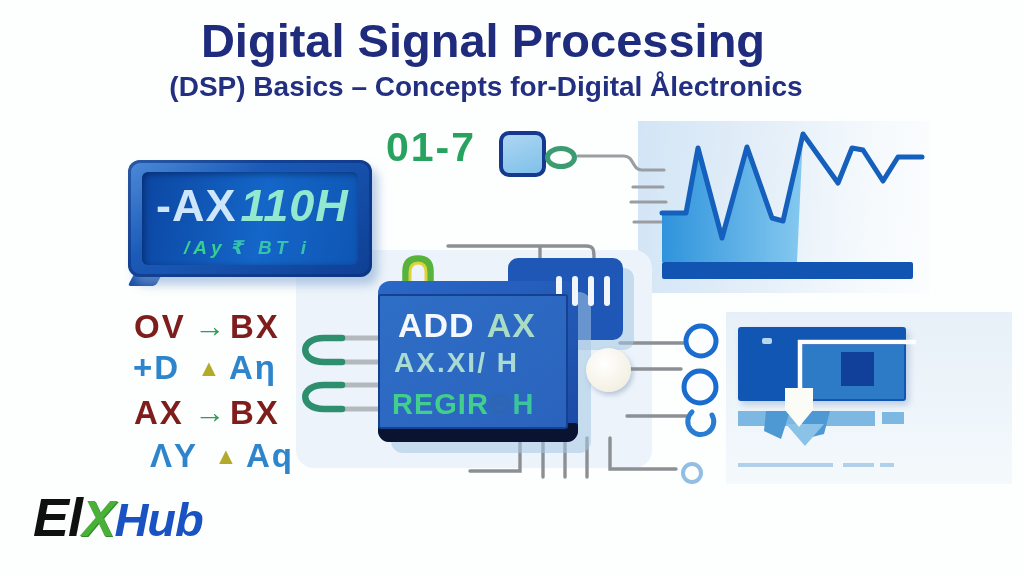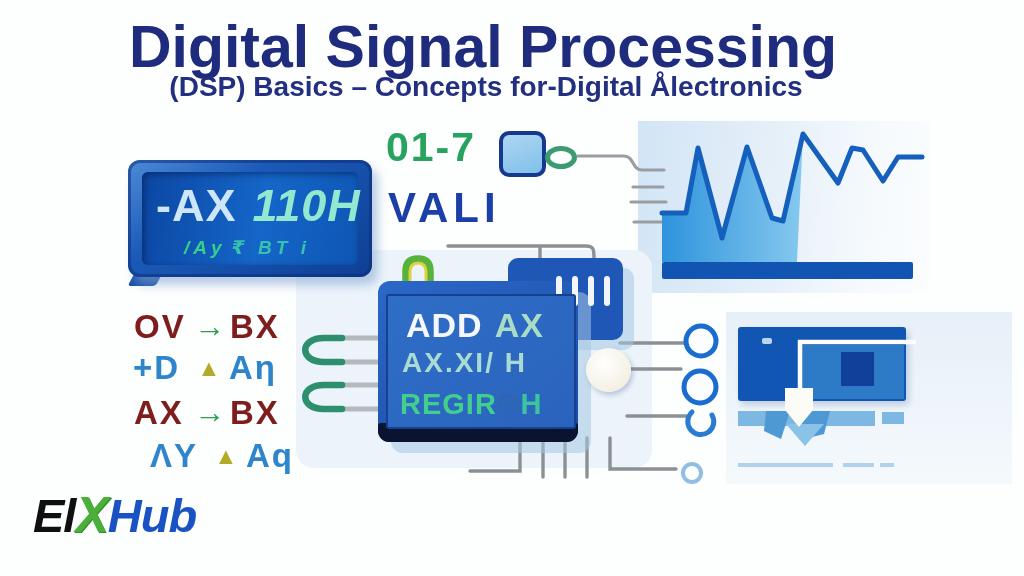--- a/index.html
+++ b/index.html
@@ -1,35 +1,35 @@
 <!DOCTYPE html>
 <html><head>
 <meta charset="utf-8">
 <style>
   html,body{margin:0;padding:0;}
   body{font-family:"Liberation Sans","DejaVu Sans",sans-serif;background:#ffffff;}
   .canvas{position:relative;width:1024px;height:576px;background:#fdfefe;overflow:hidden;}
   .abs{position:absolute;}
 
   
-  .title{left:0;top:13px;width:966px;text-align:center;font-size:59px;font-weight:bold;
+  .title{left:0;top:13px;width:966px;text-align:center;font-size:47px;font-weight:bold;
          color:#1f2b7d;letter-spacing:0px;}
   .subtitle{left:0;top:71px;width:972px;text-align:center;font-size:28px;font-weight:bold;color:#232f80;}
 
   
   .lcd-flap{left:133px;top:266px;width:28px;height:20px;background:#1b50a8;transform:skewX(-28deg);
             border-radius:3px;z-index:1;}
   .lcd{left:128px;top:160px;width:244px;height:117px;border-radius:12px;z-index:2;
        background:linear-gradient(145deg,#4d8cd8 0%,#1b5ab8 35%,#0e3f94 100%);
        box-shadow:6px 8px 10px rgba(130,165,210,.55), inset 0 0 0 3px rgba(12,45,120,.55);}
   .lcd-screen{position:absolute;left:14px;top:12px;width:216px;height:93px;border-radius:6px;
        background:linear-gradient(100deg,#0c46a2 0%,#1466c8 55%,#0f56b4 100%);
        box-shadow:inset 2px 2px 6px rgba(0,20,60,.5);}
   .lcd-line1{position:absolute;left:14px;top:8px;font-size:45px;font-weight:bold;letter-spacing:1px;white-space:nowrap;}
-  .lcd-l1a{color:#cde6f9;margin-right:16px;}
+  .lcd-l1a{color:#cde6f9;margin-right:4px;}
   .lcd-l1b{color:#93e9cf;font-style:italic;}
   .lcd-line2{position:absolute;left:42px;top:64px;font-size:19px;font-weight:bold;font-style:italic;
              letter-spacing:4px;white-space:nowrap;}
   .lcd-l2a{color:#37cf8d;margin-right:6px;}
   .lcd-l2b{color:#35c2af;}
 
   
   .binary{left:386px;top:124px;font-size:41px;font-weight:bold;color:#27a25f;letter-spacing:2px;z-index:2;}
   .vali{left:388px;top:184px;font-size:42px;font-weight:bold;color:#1b3fa8;letter-spacing:5px;z-index:2;}
 
@@ -61,21 +61,21 @@
   .row4{left:150px;top:437px;}
 
   
   .chip-tab{left:508px;top:258px;width:115px;height:82px;background:#1e57b6;border-radius:10px;
        box-shadow:11px 10px 0 rgba(165,198,228,.55);z-index:3;}
   .chip-body{left:378px;top:281px;width:200px;height:161px;border-radius:12px;
        background:linear-gradient(150deg,#2b68c8,#1a4aa4);
        box-shadow:13px 11px 0 rgba(165,198,228,.55);z-index:4;}
   .chip-base{left:378px;top:423px;width:200px;height:19px;background:#0a1330;
        border-radius:3px 3px 11px 11px;z-index:5;}
-  .chip-screen{left:386px;top:294px;width:186px;height:131px;border:2px solid #15418f;border-radius:3px;
+  .chip-screen{left:378px;top:294px;width:186px;height:131px;border:2px solid #15418f;border-radius:3px;
        background:linear-gradient(140deg,#2f6ec6,#2a63bd);z-index:6;}
   .cs-line{position:absolute;font-weight:bold;white-space:nowrap;}
   .cs1{left:18px;top:10px;font-size:34px;letter-spacing:1px;}
   .cs1a{color:#f4f8fc;margin-right:12px;}
   .cs1b{color:#a9dcc4;}
   .cs2{left:14px;top:51px;font-size:28px;letter-spacing:2px;color:#aadbd2;}
   .cs3{left:12px;top:92px;font-size:29px;letter-spacing:1px;}
   .cs3a{color:#42cf8b;}
   .cs3b{color:#2e66b2;}
   .cs3c{color:#3cc49c;}
@@ -98,21 +98,21 @@
   .mon-line3{left:880px;top:463px;width:14px;height:4px;background:#b1d0e9;z-index:2;}
 
   
   .wires-svg{left:0;top:0;z-index:1;pointer-events:none;}
   .wave-svg{left:635px;top:118px;z-index:1;pointer-events:none;}
   .arch-svg{left:398px;top:253px;z-index:2;pointer-events:none;}
   .mon-svg{left:720px;top:300px;z-index:5;pointer-events:none;}
 
   
   .logo{left:33px;top:486px;font-style:italic;font-weight:bold;white-space:nowrap;z-index:5;letter-spacing:-1px;}
-  .logo-a{font-size:47px;color:#101010;}
+  .logo-a{font-size:54px;color:#101010;}
   .logo-b{font-size:50px;color:#4bb039;text-shadow:1px 1px 0 #2e8f25;}
   .logo-c{font-size:47px;color:#1952c2;}
   .website{left:36px;top:541px;font-size:17px;font-weight:bold;color:#141414;letter-spacing:1.5px;z-index:5;}
 </style>
 </head>
 <body>
 
 <div class="canvas">
 
   <div class="abs wave-panel"></div>
@@ -155,21 +155,20 @@
 
   <div class="abs lcd-flap"></div>
   <div class="abs lcd">
     <div class="lcd-screen">
       <div class="lcd-line1"><span class="lcd-l1a">-AX</span><span class="lcd-l1b">110H</span></div>
       <div class="lcd-line2"><span class="lcd-l2a">/Ay</span><span class="lcd-l2b">₹ BT i</span></div>
     </div>
   </div>
 
   <div class="abs binary">01-7</div>
-  <div class="abs vali">VALI</div>
 
   <div class="abs node-square"></div>
   <div class="abs node-ring"></div>
 
   <svg class="abs wave-svg" width="300" height="175" viewBox="0 0 300 175">
     <defs>
       <linearGradient id="wg" x1="0" y1="0" x2="1" y2="0">
         <stop offset="0" stop-color="#2f93dc"></stop>
         <stop offset="1" stop-color="#85c9ef"></stop>
       </linearGradient>

